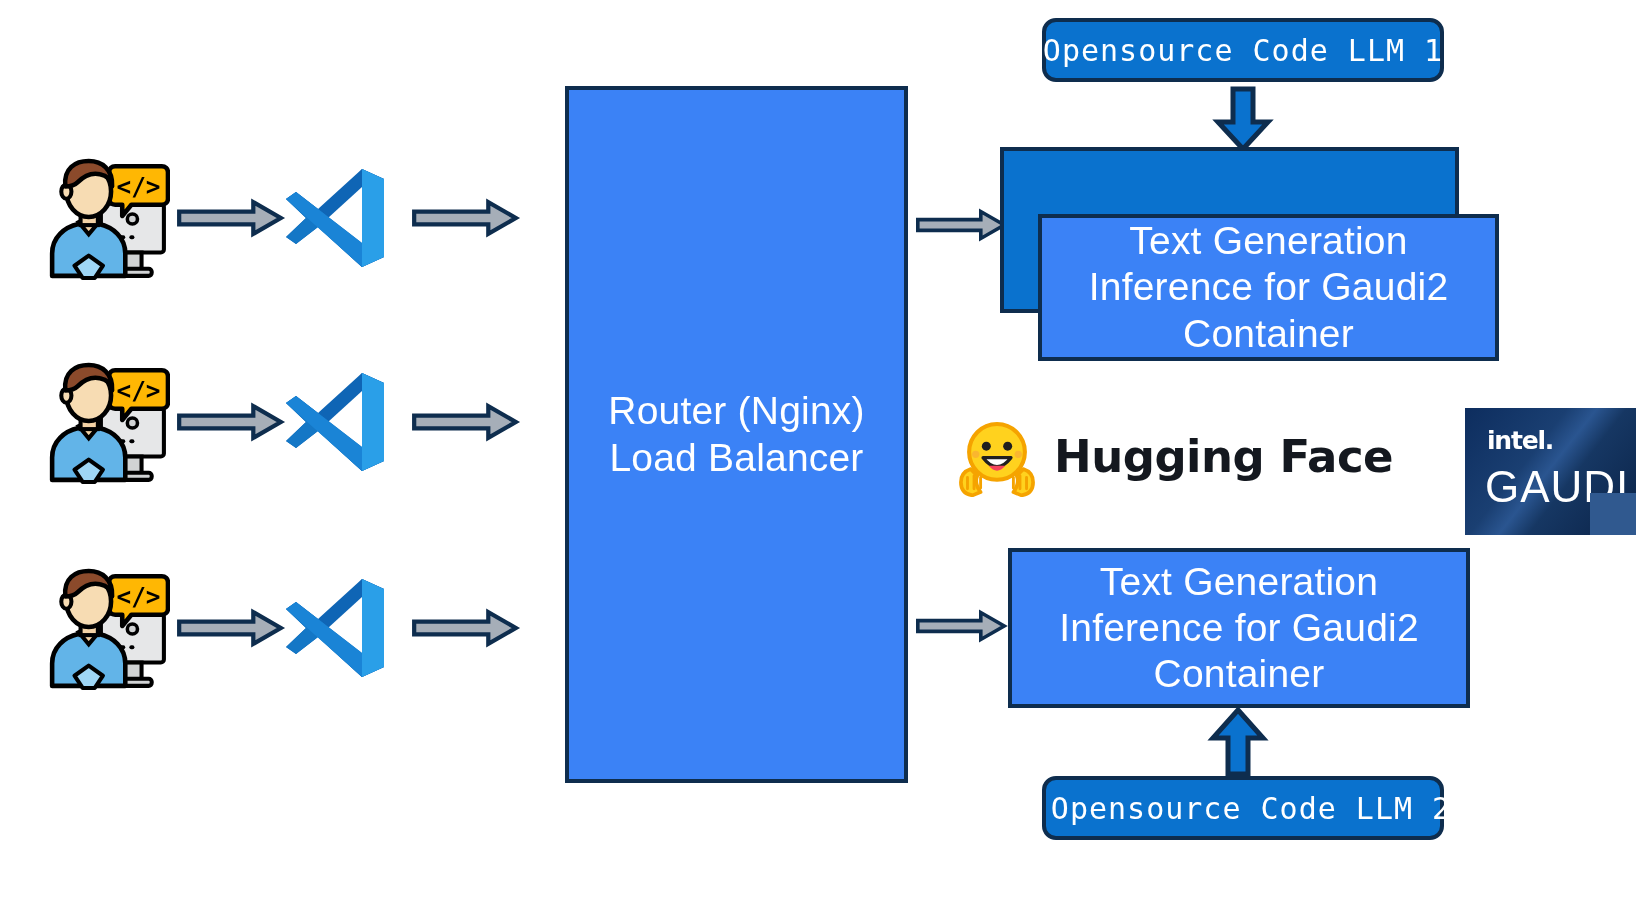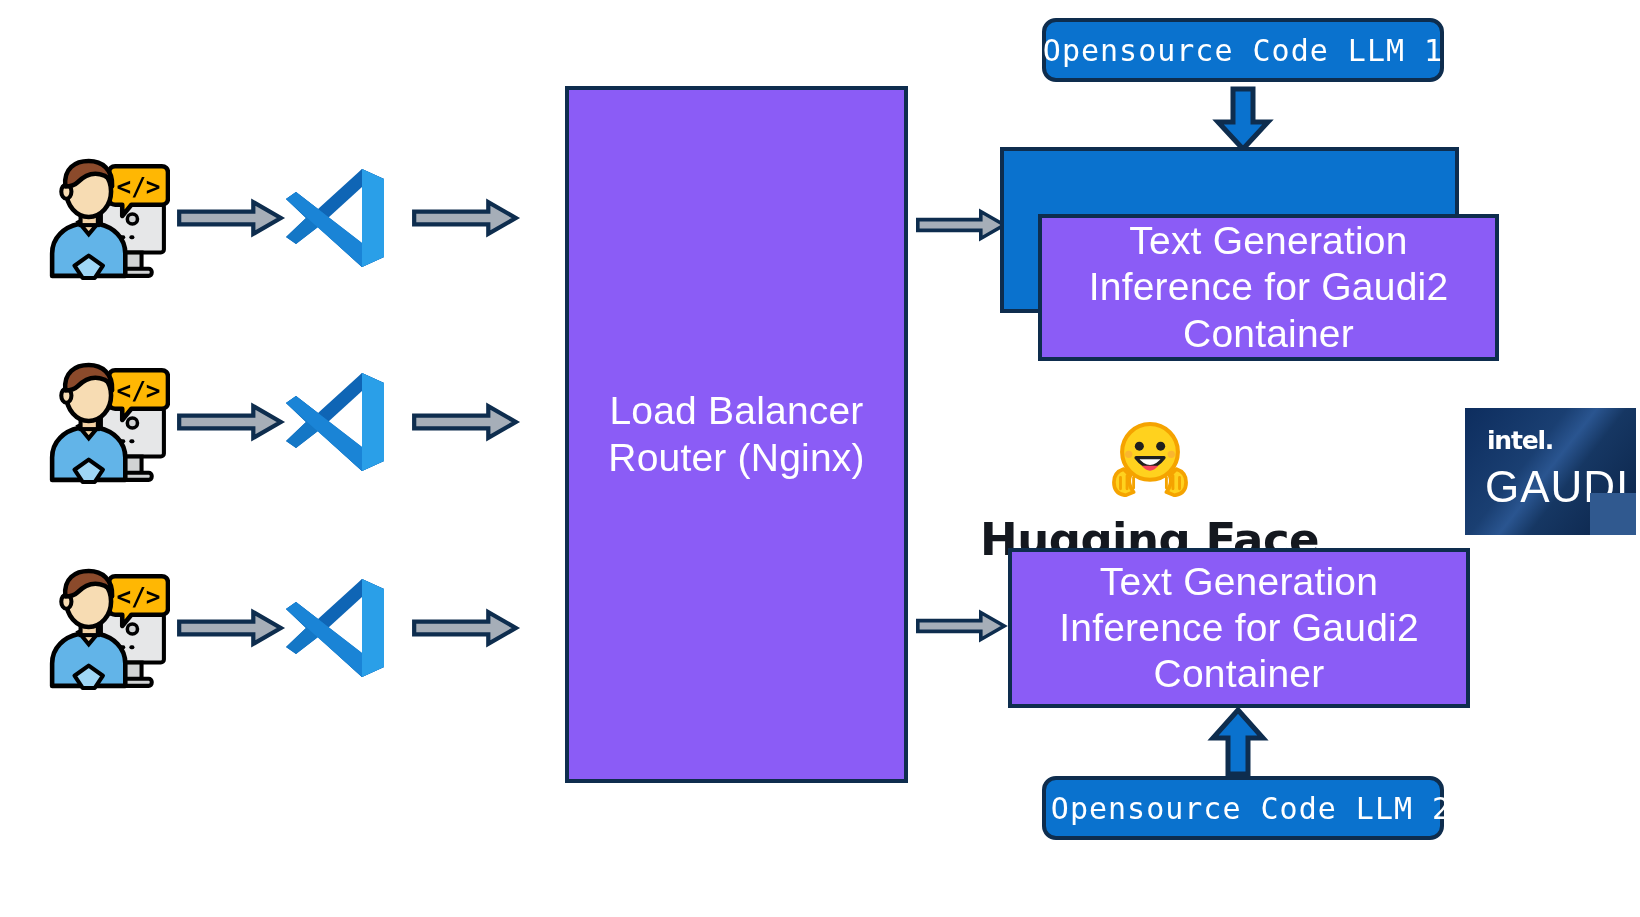--- a/index.html
+++ b/index.html
@@ -20,21 +20,21 @@
     left: 0; top: 0;
     width: 1640px;
     height: 917px;
   }
 
   
   .node { position: absolute; box-sizing: border-box; }
 
   
   .blue-box {
-    background: #8b5cf6;
+    background: #3b82f6;
     border: 4px solid #0E2D4E;
     color: #ffffff;
     display: flex;
     align-items: center;
     justify-content: center;
     text-align: center;
     font-size: 39px;
     line-height: 1.18;
     font-weight: 400;
     letter-spacing: 0.2px;
@@ -220,22 +220,22 @@
   <div class="vscode-logo" style="left:283px; top:575px;">
     <svg width="104" height="106" viewBox="0 0 102 106">
         <use href="#vscodeIcon"></use>
       </svg>
   </div>
   <svg class="arrow-svg" style="left:406px; top:610px;" width="118" height="36" viewBox="0 0 100 34">
       <use href="#blockArrowR"></use>
     </svg>
 
   <div class="node blue-box" style="left:565px; top:86px; width:343px; height:697px; flex-direction:column;">
+    <div>Router (Nginx)</div>
     <div>Load Balancer</div>
-    <div>Router (Nginx)</div>
   </div>
 
   <svg class="arrow-svg" style="left:916px; top:207px;" width="90" height="36" viewBox="0 0 100 34">
       <use href="#blockArrowR"></use>
     </svg>
 
   <svg class="arrow-svg" style="left:916px; top:608px;" width="90" height="36" viewBox="0 0 100 34">
       <use href="#blockArrowR"></use>
     </svg>
 
@@ -248,21 +248,21 @@
   </svg>
 
   <div class="node" style="left:1000px; top:147px; width:459px; height:166px; background:#0A72CE; border:4px solid #0E2D4E; box-sizing:border-box;"></div>
 
   <div class="node blue-box" style="left:1038px; top:214px; width:461px; height:147px; flex-direction:column;">
     <div>Text Generation</div>
     <div>Inference for Gaudi2</div>
     <div>Container</div>
   </div>
 
-  <div class="hf-logo" style="left:980px; top:415px;flex-direction:column;">
+  <div class="hf-logo" style="left:956px; top:415px;">
     <svg width="82" height="82" viewBox="0 0 100 100">
       <use href="#hfIcon"></use>
     </svg>
     <span class="hf-text">Hugging Face</span>
   </div>
 
   <div class="gaudi-tile" style="left:1465px; top:408px; width:155px; height:127px;padding-left:16px;">
     <span class="gaudi-intel">intel.</span>
     <span class="gaudi-word">GAUDI</span>
     <span class="gaudi-corner"></span>

